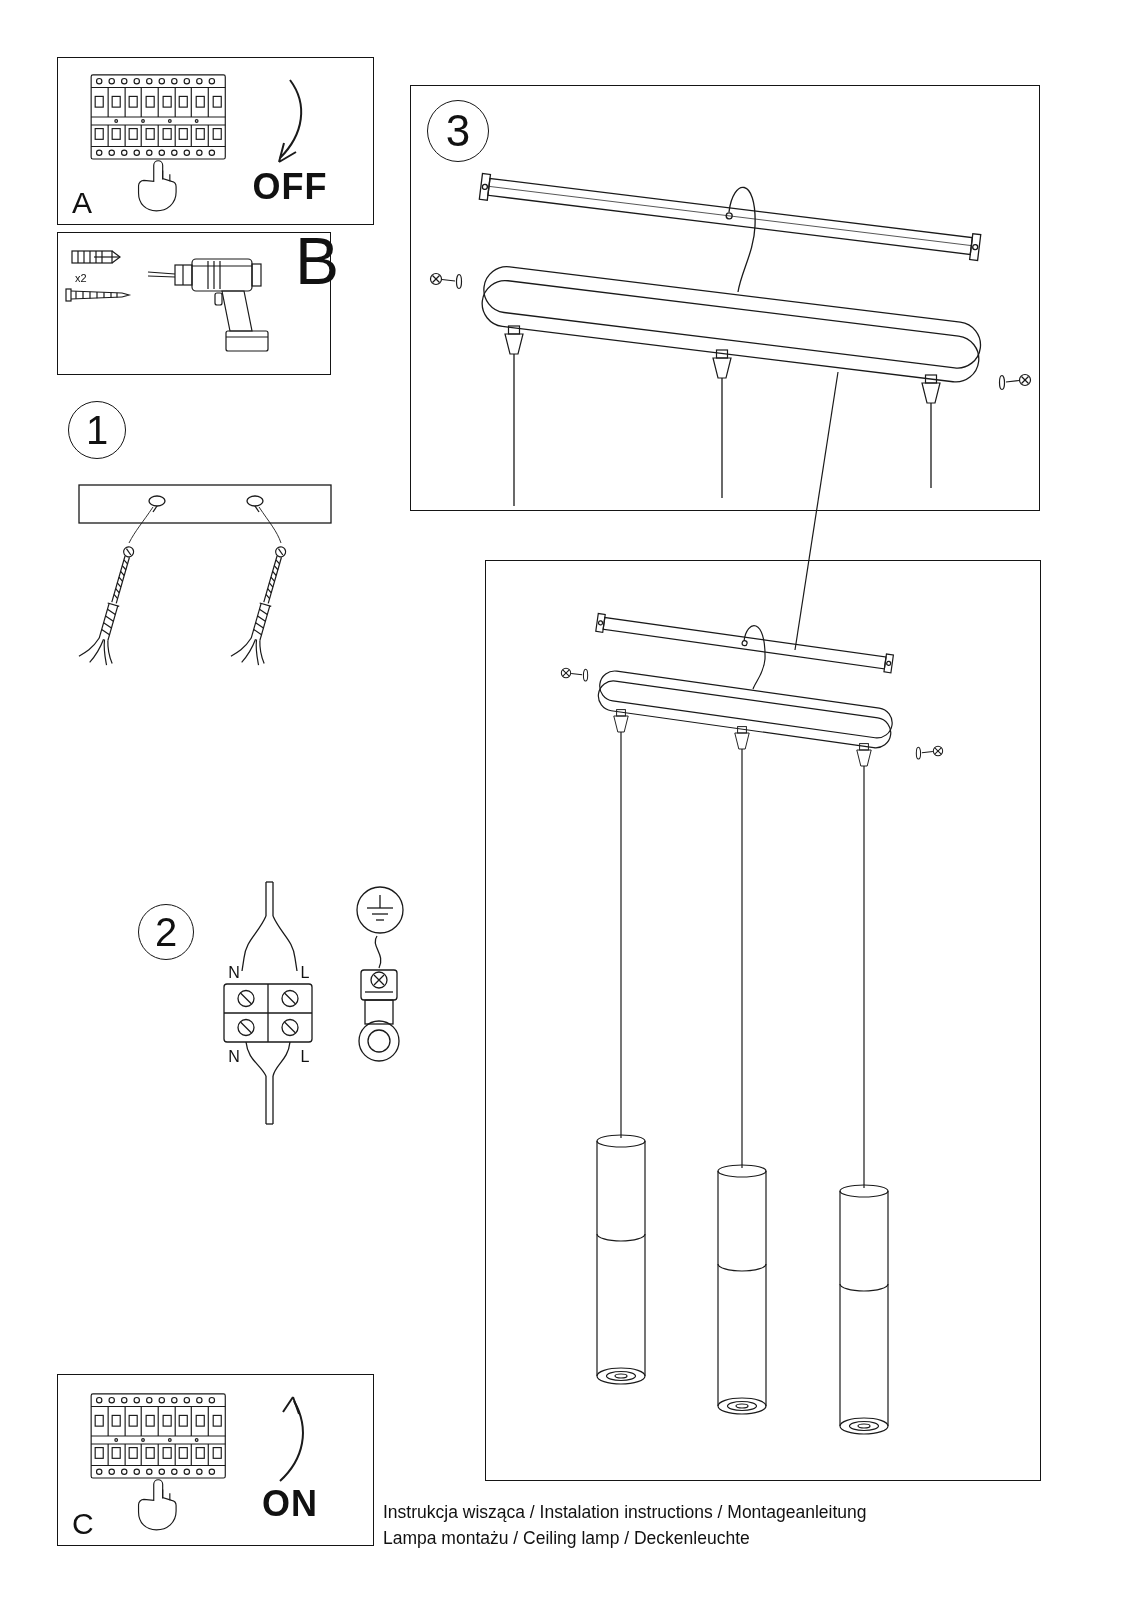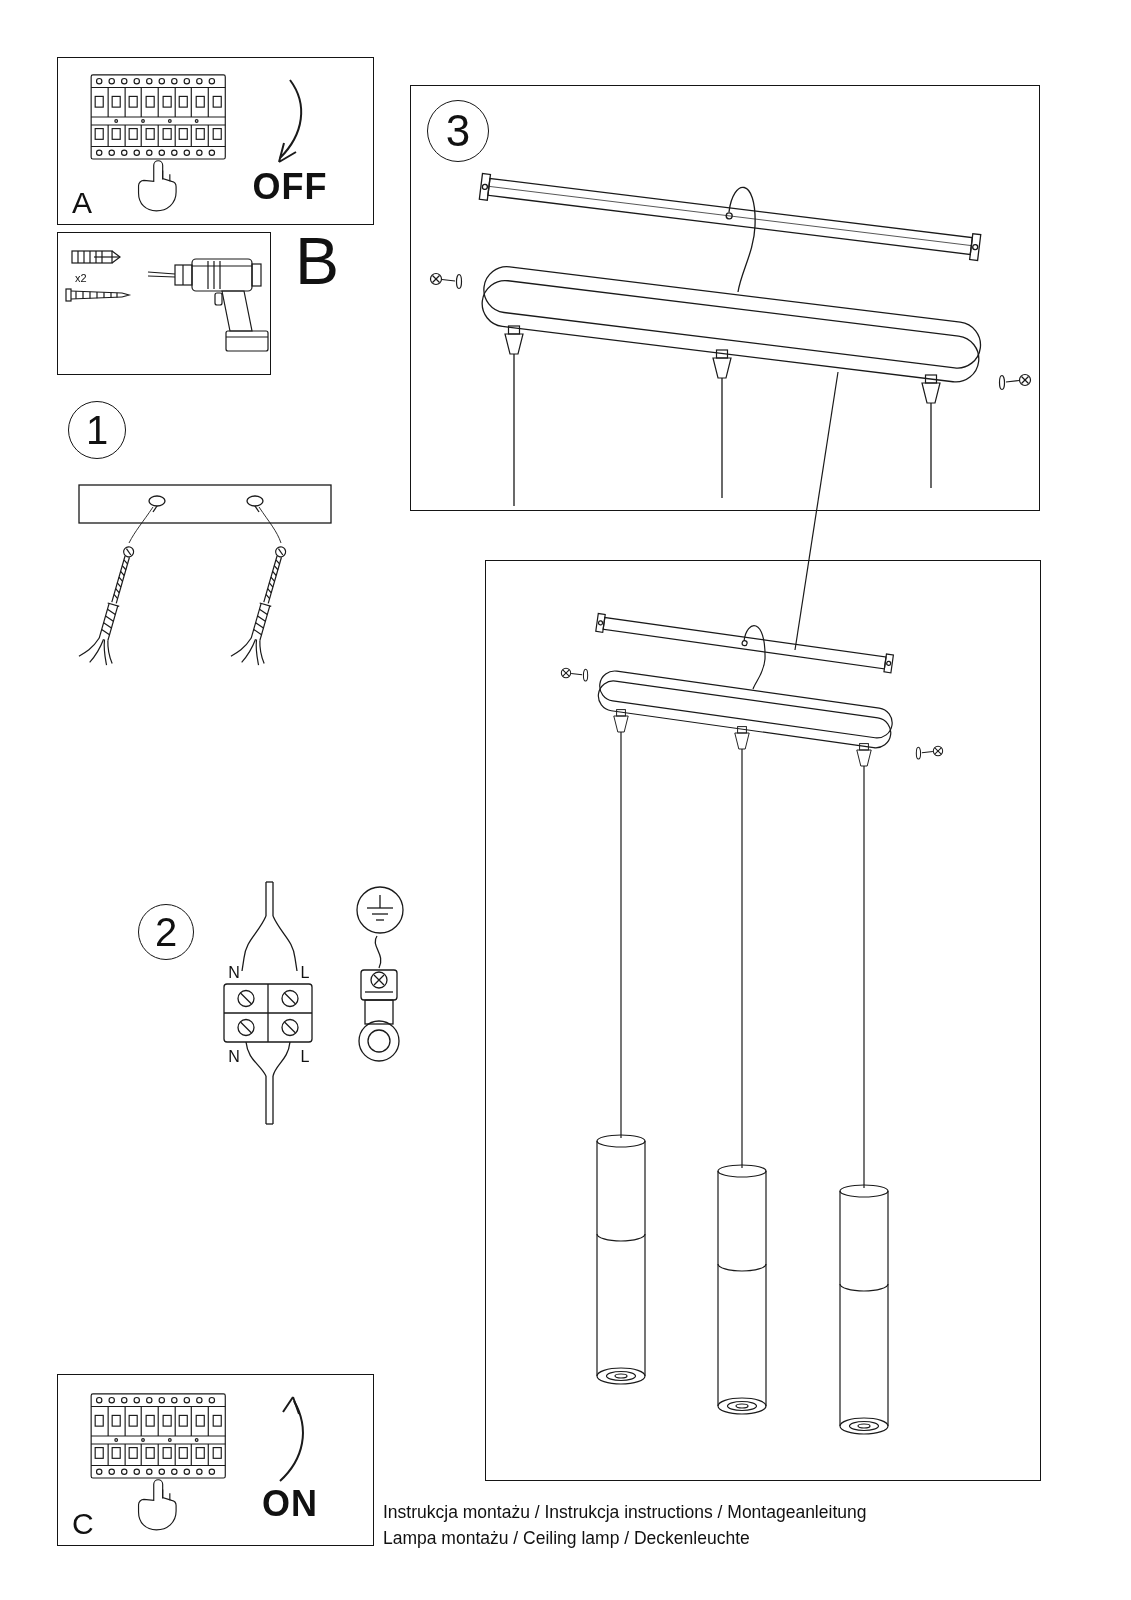--- a/index.html
+++ b/index.html
@@ -136,21 +136,21 @@
     <svg class="abs" style="left:194px;top:18px" width="58" height="90" viewBox="0 0 58 90">
       <g stroke="#1a1a1a" fill="none" stroke-width="2">
         <path d="M38 4 C56 28 52 58 28 82"></path>
         <path d="M27 86 L32 67 M27 86 L44 76"></path>
       </g>
     </svg>
     <div class="action-label" style="left:152px;top:108px;width:160px">OFF</div>
     <div class="corner-letter" style="left:14px;bottom:4px">A</div>
   </div>
 
-  <div class="box" style="left:57px;top:232px;width:214px;height:143px">
+  <div class="box" style="left:57px;top:232px;width:274px;height:143px">
     <svg class="abs" style="left:4px;top:4px" width="222" height="133" viewBox="0 0 222 133">
       <g stroke="#1a1a1a" fill="none" stroke-width="1.2">
 
         <rect x="10" y="14" width="40" height="12"></rect>
         <line x1="16" y1="14" x2="16" y2="26"></line>
           <line x1="22" y1="14" x2="22" y2="26"></line>
           <line x1="28" y1="14" x2="28" y2="26"></line>
           <line x1="34" y1="14" x2="34" y2="26"></line>
           <line x1="40" y1="14" x2="40" y2="26"></line>
         <path d="M50 14 L58 20 L50 26"></path>
@@ -325,17 +325,17 @@
       <g stroke="#1a1a1a" fill="none" stroke-width="2">
         <path d="M26 88 C50 66 56 36 40 8"></path>
         <path d="M39 4 L29 19 M39 4 L45 21"></path>
       </g>
     </svg>
     <div class="action-label" style="left:152px;top:108px;width:160px">ON</div>
     <div class="corner-letter" style="left:14px;bottom:4px">C</div>
   </div>
 
   <div class="footer" style="left:383px;top:1499px">
-    <div>Instrukcja montażu / Instrukcja instructions / Montageanleitung</div>
+    <div>Instrukcja wisząca / Instalation instructions / Montageanleitung</div>
     <div>Lampa montażu / Ceiling lamp / Deckenleuchte</div>
   </div>
 
 </div>
 
 </body></html>

